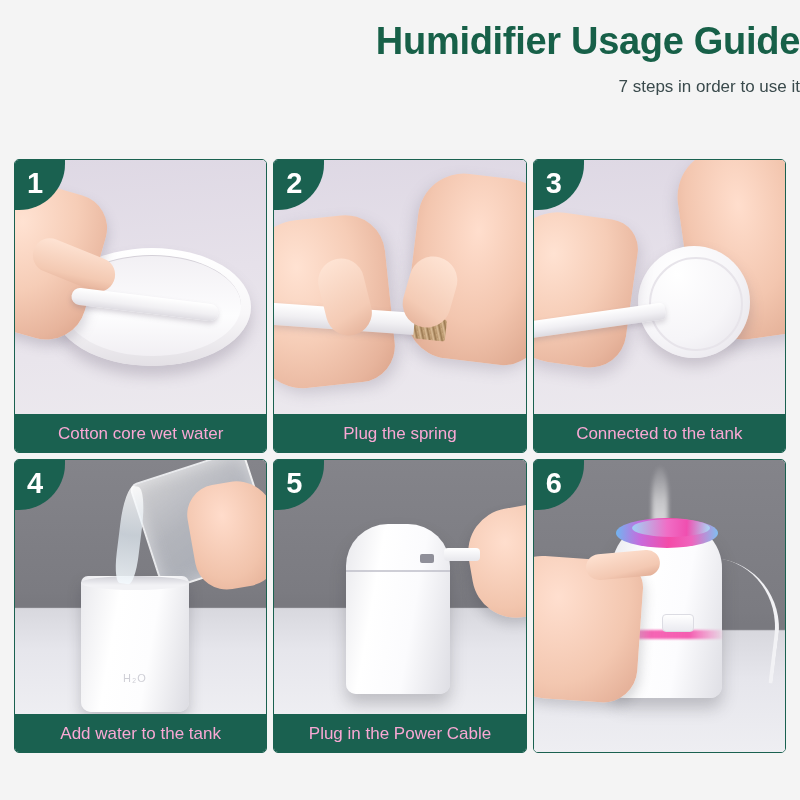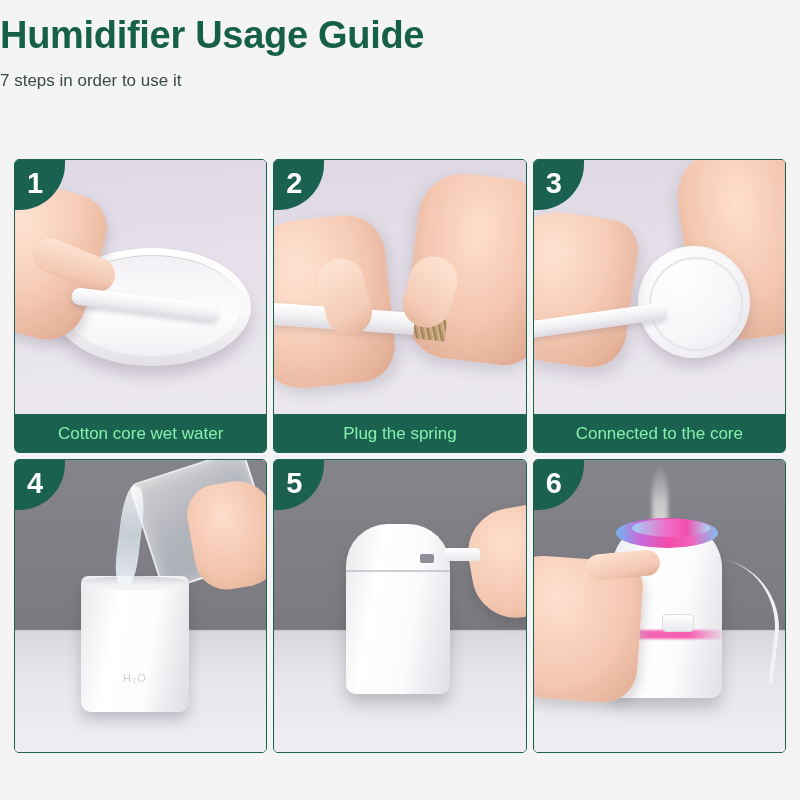--- a/index.html
+++ b/index.html
@@ -16,22 +16,22 @@
   .page {
     position: relative;
     width: 800px;
     height: 800px;
     background: #f4f4f4;
     box-sizing: border-box;
   }
 
   
   .header {
-    padding-top: 16px;
-    text-align: left;
+    padding-top: 22px;
+    text-align: right;
   }
   .title {
     font-size: 38px;
     font-weight: bold;
     color: #176048;
     letter-spacing: -0.3px;
     line-height: 1.05;
     margin: 0;
   }
   .subtitle {
@@ -65,21 +65,21 @@
     flex-direction: column;
   }
   .photo {
     position: relative;
     flex: 1 1 auto;
     overflow: hidden;
   }
   .caption {
     flex: 0 0 38px;
     background: #1a6150;
-    color: #86efac;
+    color: #f9a8d4;
     font-size: 17px;
     display: flex;
     align-items: center;
     justify-content: center;
     text-align: center;
     line-height: 1;
     padding: 0 4px;
     box-sizing: border-box;
     white-space: nowrap;
   }
@@ -480,54 +480,56 @@
           <div class="s3-cover">
             <div class="s3-cover-ring"></div>
           </div>
           <div class="s3-handL skin"></div>
           <div class="s3-wick"></div>
         </div>
         <div class="badge">
           <span>3</span>
         </div>
       </div>
-      <div class="caption">Connected to the core</div>
+      <div class="caption">Connected to the tank</div>
     </div>
 
     <div class="card">
       <div class="photo">
         <div class="scene bg-gray-studio">
           <div class="s4-pitcher-hand"></div>
           <div class="s4-pitcher"></div>
           <div class="s4-stream"></div>
           <div class="s4-tank">
             <div class="s4-tank-lip"></div>
             <div class="s4-h2o">H₂O</div>
           </div>
         </div>
         <div class="badge">
           <span>4</span>
         </div>
       </div>
+      <div class="caption">Add water to the tank</div>
     </div>
 
     <div class="card">
       <div class="photo">
         <div class="scene bg-gray-studio">
           <div class="s5-body">
             <div class="s5-seam"></div>
             <div class="s5-port"></div>
           </div>
           <div class="s5-plug"></div>
           <div class="s5-hand"></div>
         </div>
         <div class="badge">
           <span>5</span>
         </div>
       </div>
+      <div class="caption">Plug in the Power Cable</div>
     </div>
 
     <div class="card">
       <div class="photo">
         <div class="scene bg-gray-studio">
           <div class="s6-mist"></div>
           <div class="s6-body">
             <div class="s6-led">
               <div class="s6-led-top"></div>
             </div>

